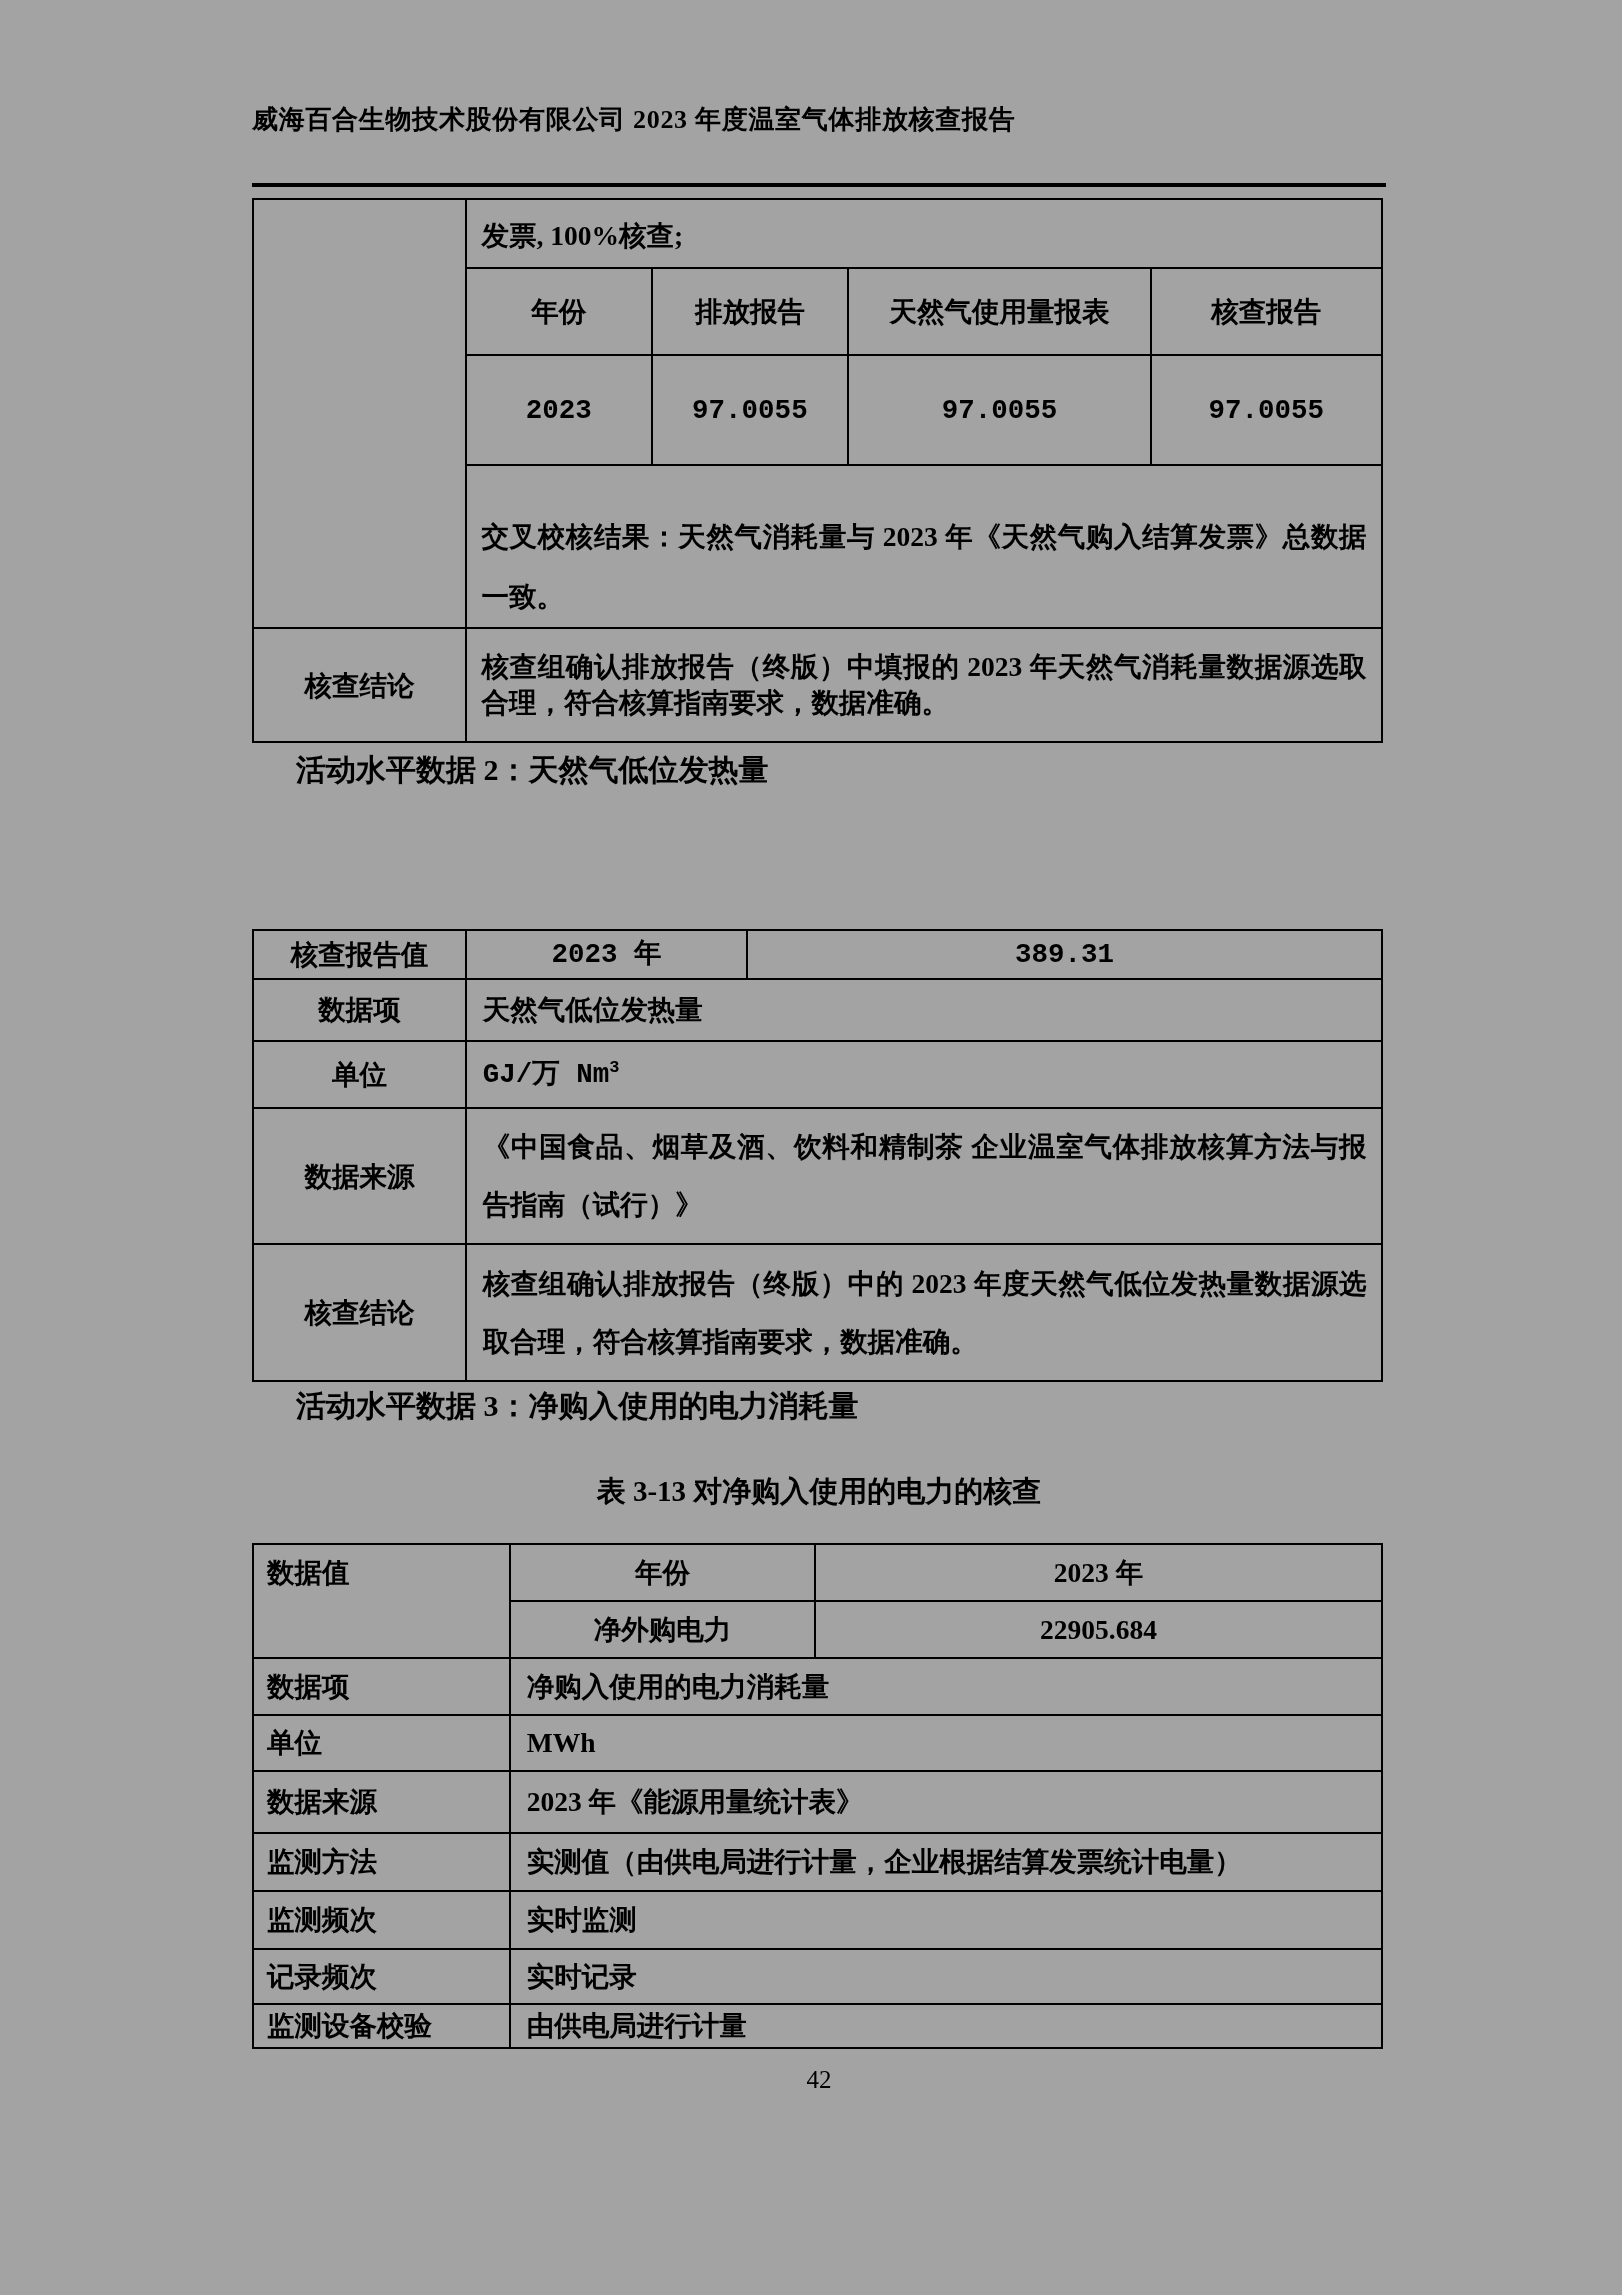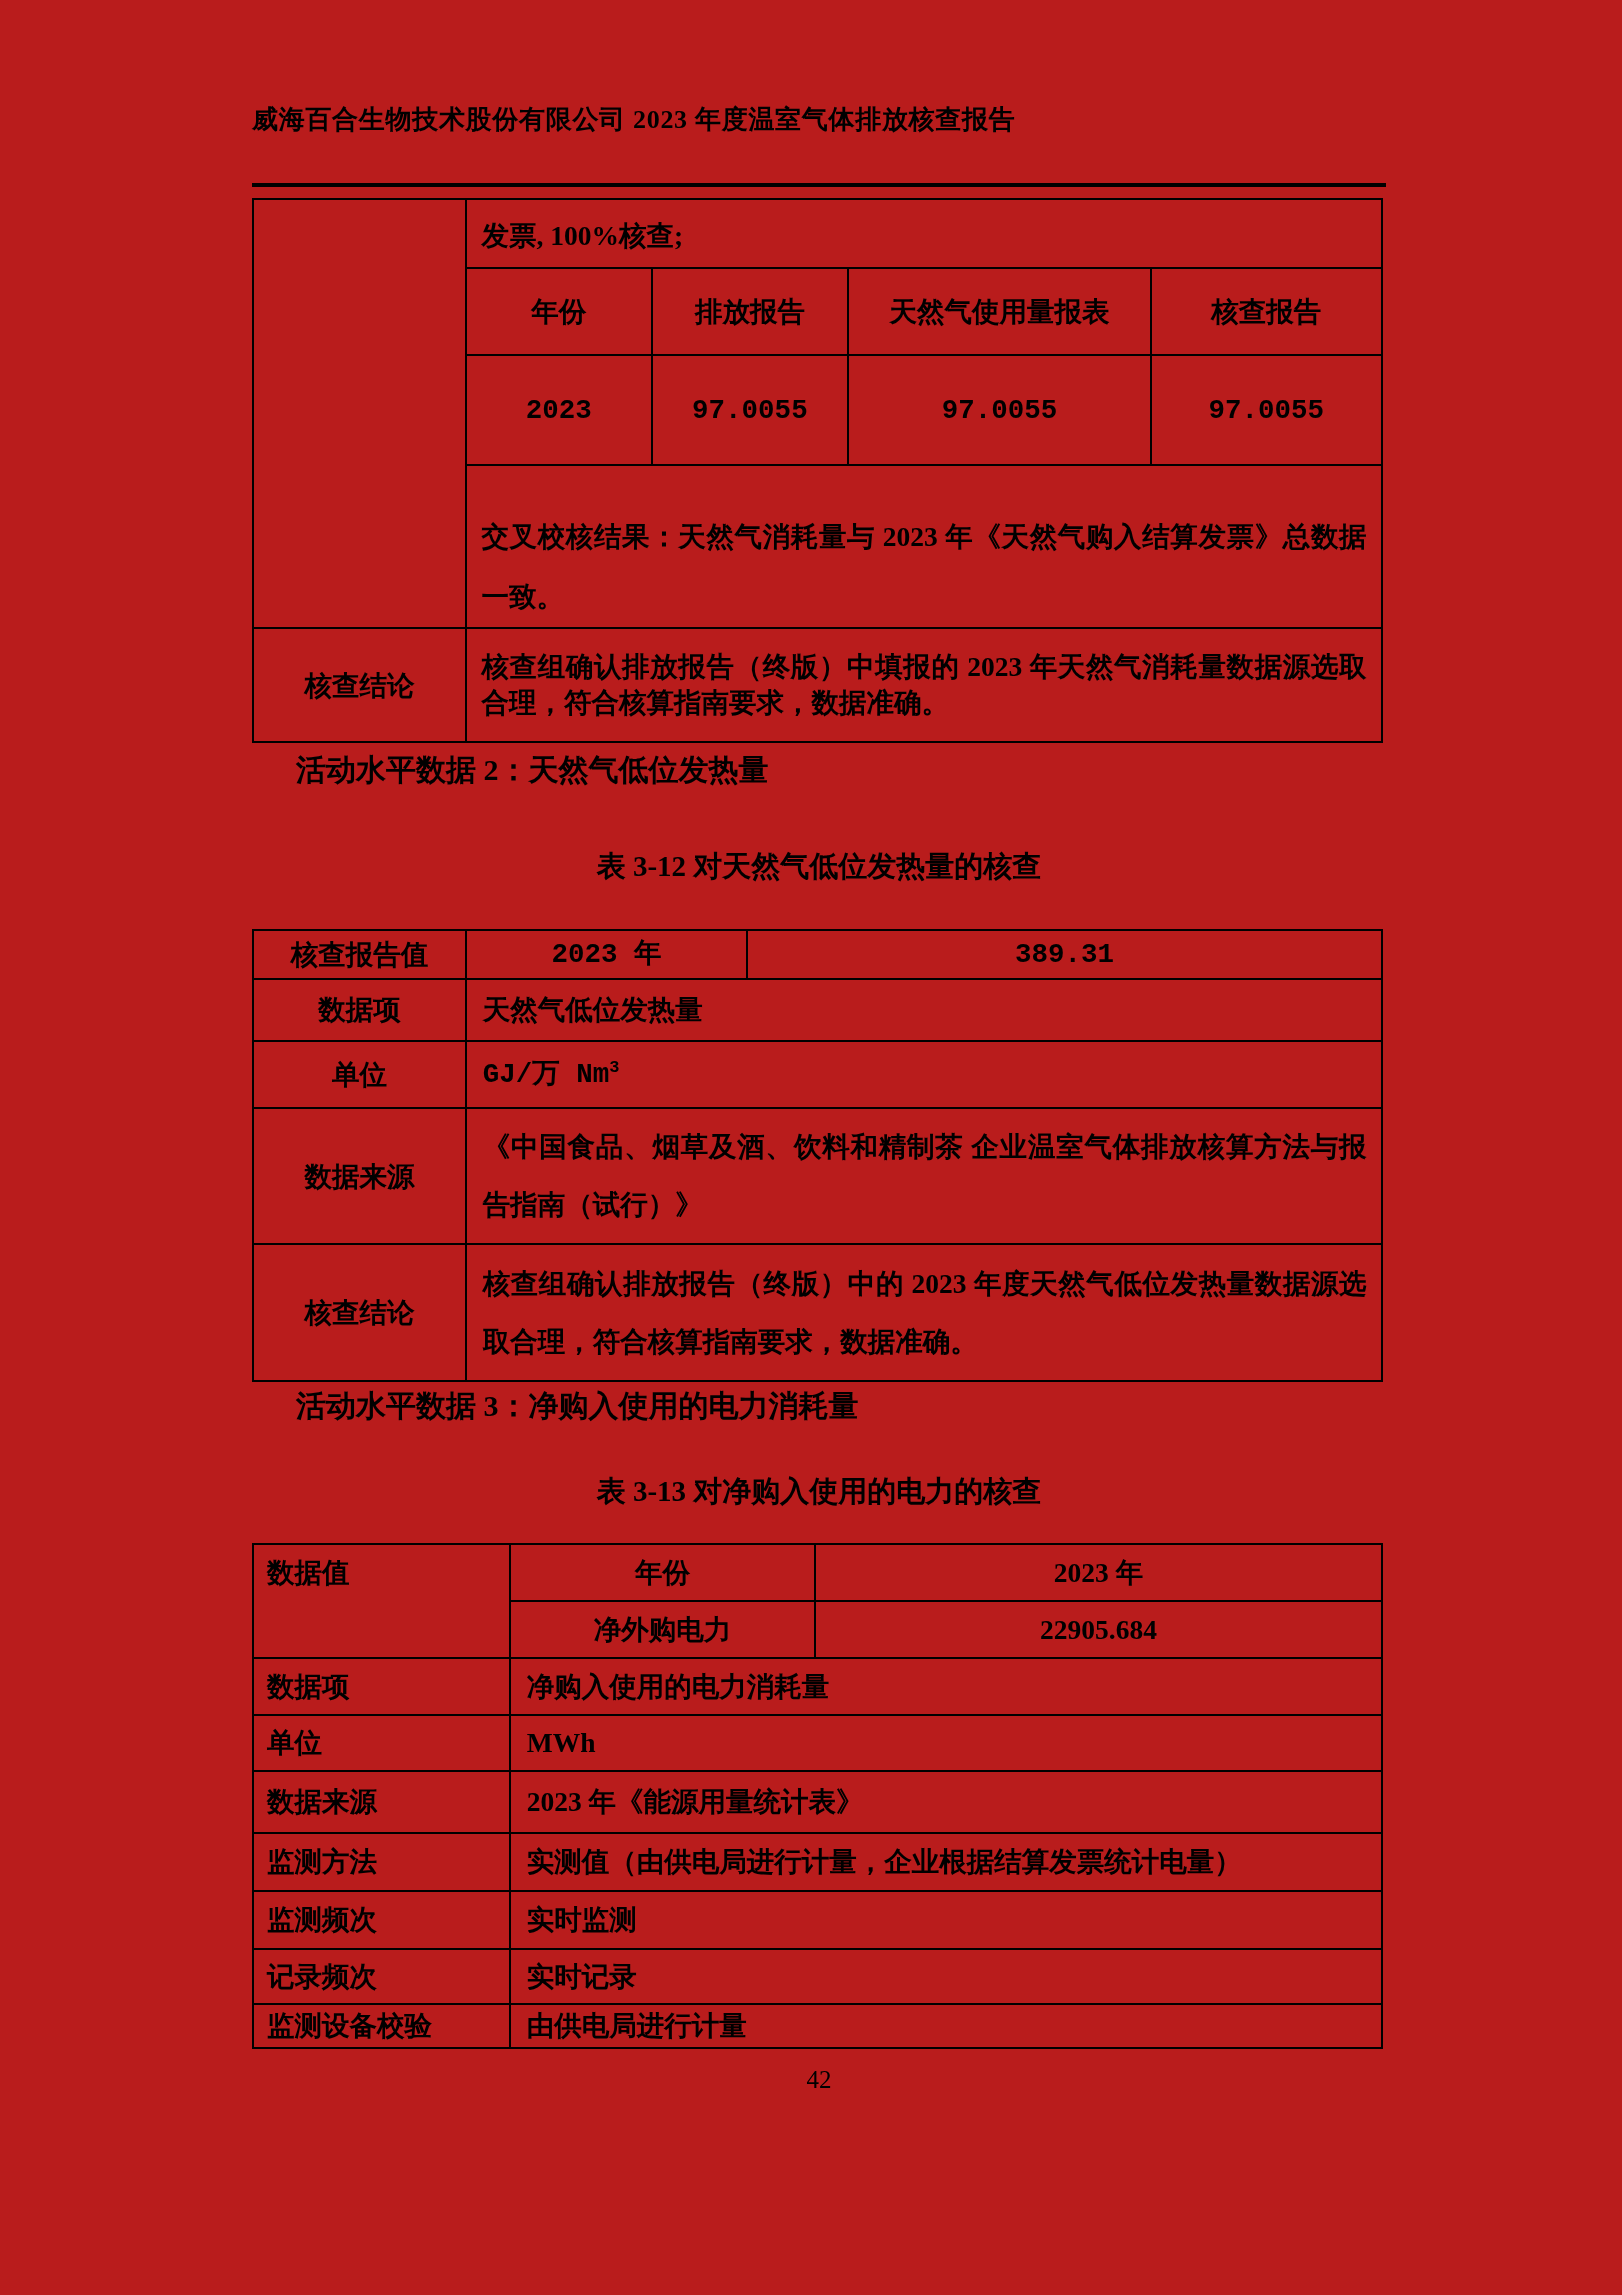--- a/index.html
+++ b/index.html
@@ -1,19 +1,19 @@
 <!DOCTYPE html>
 <html style="font-size:10.5px"><head>
 <meta charset="utf-8">
 <style>
   html,body{margin:0;padding:0;background:#888;}
   .page{
     position:relative;
     width:1623px;height:2295px;
-    background:#b91c1c;
+    background:#a3a3a3;
     font-family:"Liberation Serif","DejaVu Serif",serif;
     color:#000;
   }
   
   .hdr{
     position:absolute;left:252px;top:102px;width:1134px;
     font-size:26px;font-weight:bold;letter-spacing:0.7px;white-space:nowrap;
   }
   .hdr-rule{
     position:absolute;left:252px;top:183px;width:1134px;height:3.9px;background:#000;
@@ -113,21 +113,20 @@
       </td>
     </tr>
     <tr>
       <td class="lbl" style="height:112px">核查结论</td>
       <td class="concl">核查组确认排放报告（终版）中填报的 2023 年天然气消耗量数据源选取合理，符合核算指南要求，数据准确。</td>
     </tr>
   </tbody>
     </table>
 
   <div class="sec-h" id="h2">活动水平数据 2：天然气低位发热量</div>
-  <div class="tbl-title" id="tt12">表 3-12 对天然气低位发热量的核查</div>
 
   <table class="tbl" id="t12">
     <colgroup>
         <col style="width:213px">
         <col style="width:281px">
         <col style="width:635px">
       </colgroup>
     <tbody>
         <tr style="height:49px">
       <td class="lbl">核查报告值</td>

